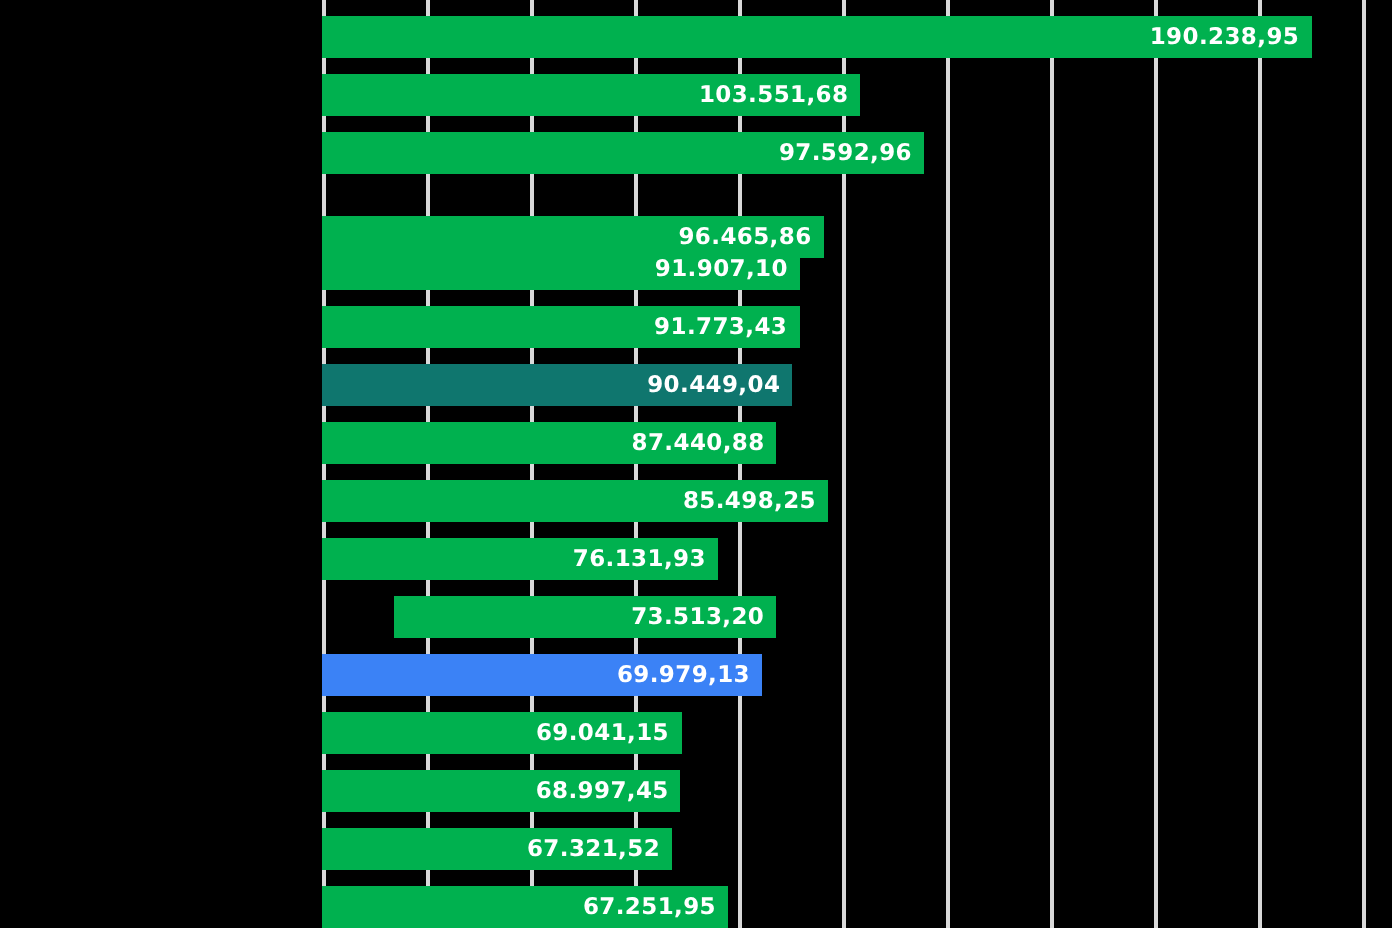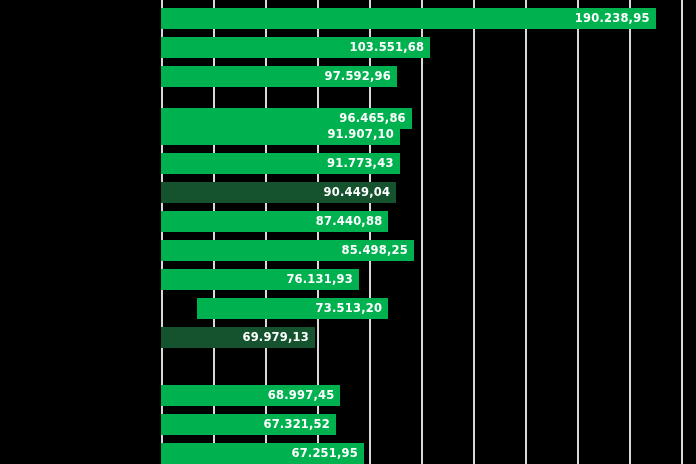--- a/index.html
+++ b/index.html
@@ -97,41 +97,41 @@
         <div class="bar" style="width: 494.621px; background: rgb(0, 177, 79);">
           <span class="bar-label" style="color: rgb(255, 255, 255);">190.238,95</span>
         </div>
       </div>
       <div class="bar-row" style="top: 37px;">
         <div class="bar" style="width: 269.234px; background: rgb(0, 177, 79);">
           <span class="bar-label" style="color: rgb(255, 255, 255);">103.551,68</span>
         </div>
       </div>
       <div class="bar-row" style="top: 66px;">
-        <div class="bar" style="width: 236px; background: rgb(0, 177, 79);">
+        <div class="bar" style="width: 301px; background: rgb(0, 177, 79);">
           <span class="bar-label" style="color: rgb(255, 255, 255);">97.592,96</span>
         </div>
       </div>
       <div class="bar-row" style="top: 108px;">
         <div class="bar" style="width: 250.811px; background: rgb(0, 177, 79);">
           <span class="bar-label" style="color: rgb(255, 255, 255);">96.465,86</span>
         </div>
       </div>
       <div class="bar-row" style="top: 124px;">
         <div class="bar" style="width: 238.958px; background: rgb(0, 177, 79);">
           <span class="bar-label" style="color: rgb(255, 255, 255);">91.907,10</span>
         </div>
       </div>
       <div class="bar-row" style="top: 153px;">
         <div class="bar" style="width: 238.611px; background: rgb(0, 177, 79);">
           <span class="bar-label" style="color: rgb(255, 255, 255);">91.773,43</span>
         </div>
       </div>
       <div class="bar-row" style="top: 182px;">
-        <div class="bar" style="width: 235.168px; background: #14532d;">
+        <div class="bar" style="width: 235.168px; background: #0f766e;">
           <span class="bar-label" style="color: rgb(255, 255, 255);">90.449,04</span>
         </div>
       </div>
       <div class="bar-row" style="top: 211px;">
         <div class="bar" style="width: 227.346px; background: rgb(0, 177, 79);">
           <span class="bar-label" style="color: rgb(255, 255, 255);">87.440,88</span>
         </div>
       </div>
       <div class="bar-row" style="top: 240px;">
         <div class="bar" style="width: 253px; background: rgb(0, 177, 79);">
@@ -142,22 +142,27 @@
         <div class="bar" style="width: 197.943px; background: rgb(0, 177, 79);">
           <span class="bar-label" style="color: rgb(255, 255, 255);">76.131,93</span>
         </div>
       </div>
       <div class="bar-row" style="top: 298px;">
         <div class="bar" style="width: 191.134px; background: rgb(0, 177, 79); margin-left: 36px;">
           <span class="bar-label" style="color: rgb(255, 255, 255);">73.513,20</span>
         </div>
       </div>
       <div class="bar-row" style="top: 327px;">
-        <div class="bar" style="width: 154px; background: #14532d;">
+        <div class="bar" style="width: 220px; background: #3b82f6;">
           <span class="bar-label" style="color: rgb(255, 255, 255);">69.979,13</span>
+        </div>
+      </div>
+      <div class="bar-row" style="top: 356px;">
+        <div class="bar" style="width: 179.507px; background: rgb(0, 177, 79);">
+          <span class="bar-label" style="color: rgb(255, 255, 255);">69.041,15</span>
         </div>
       </div>
       <div class="bar-row" style="top: 385px;">
         <div class="bar" style="width: 179.393px; background: rgb(0, 177, 79);">
           <span class="bar-label" style="color: rgb(255, 255, 255);">68.997,45</span>
         </div>
       </div>
       <div class="bar-row" style="top: 414px;">
         <div class="bar" style="width: 175.036px; background: rgb(0, 177, 79);">
           <span class="bar-label" style="color: rgb(255, 255, 255);">67.321,52</span>

